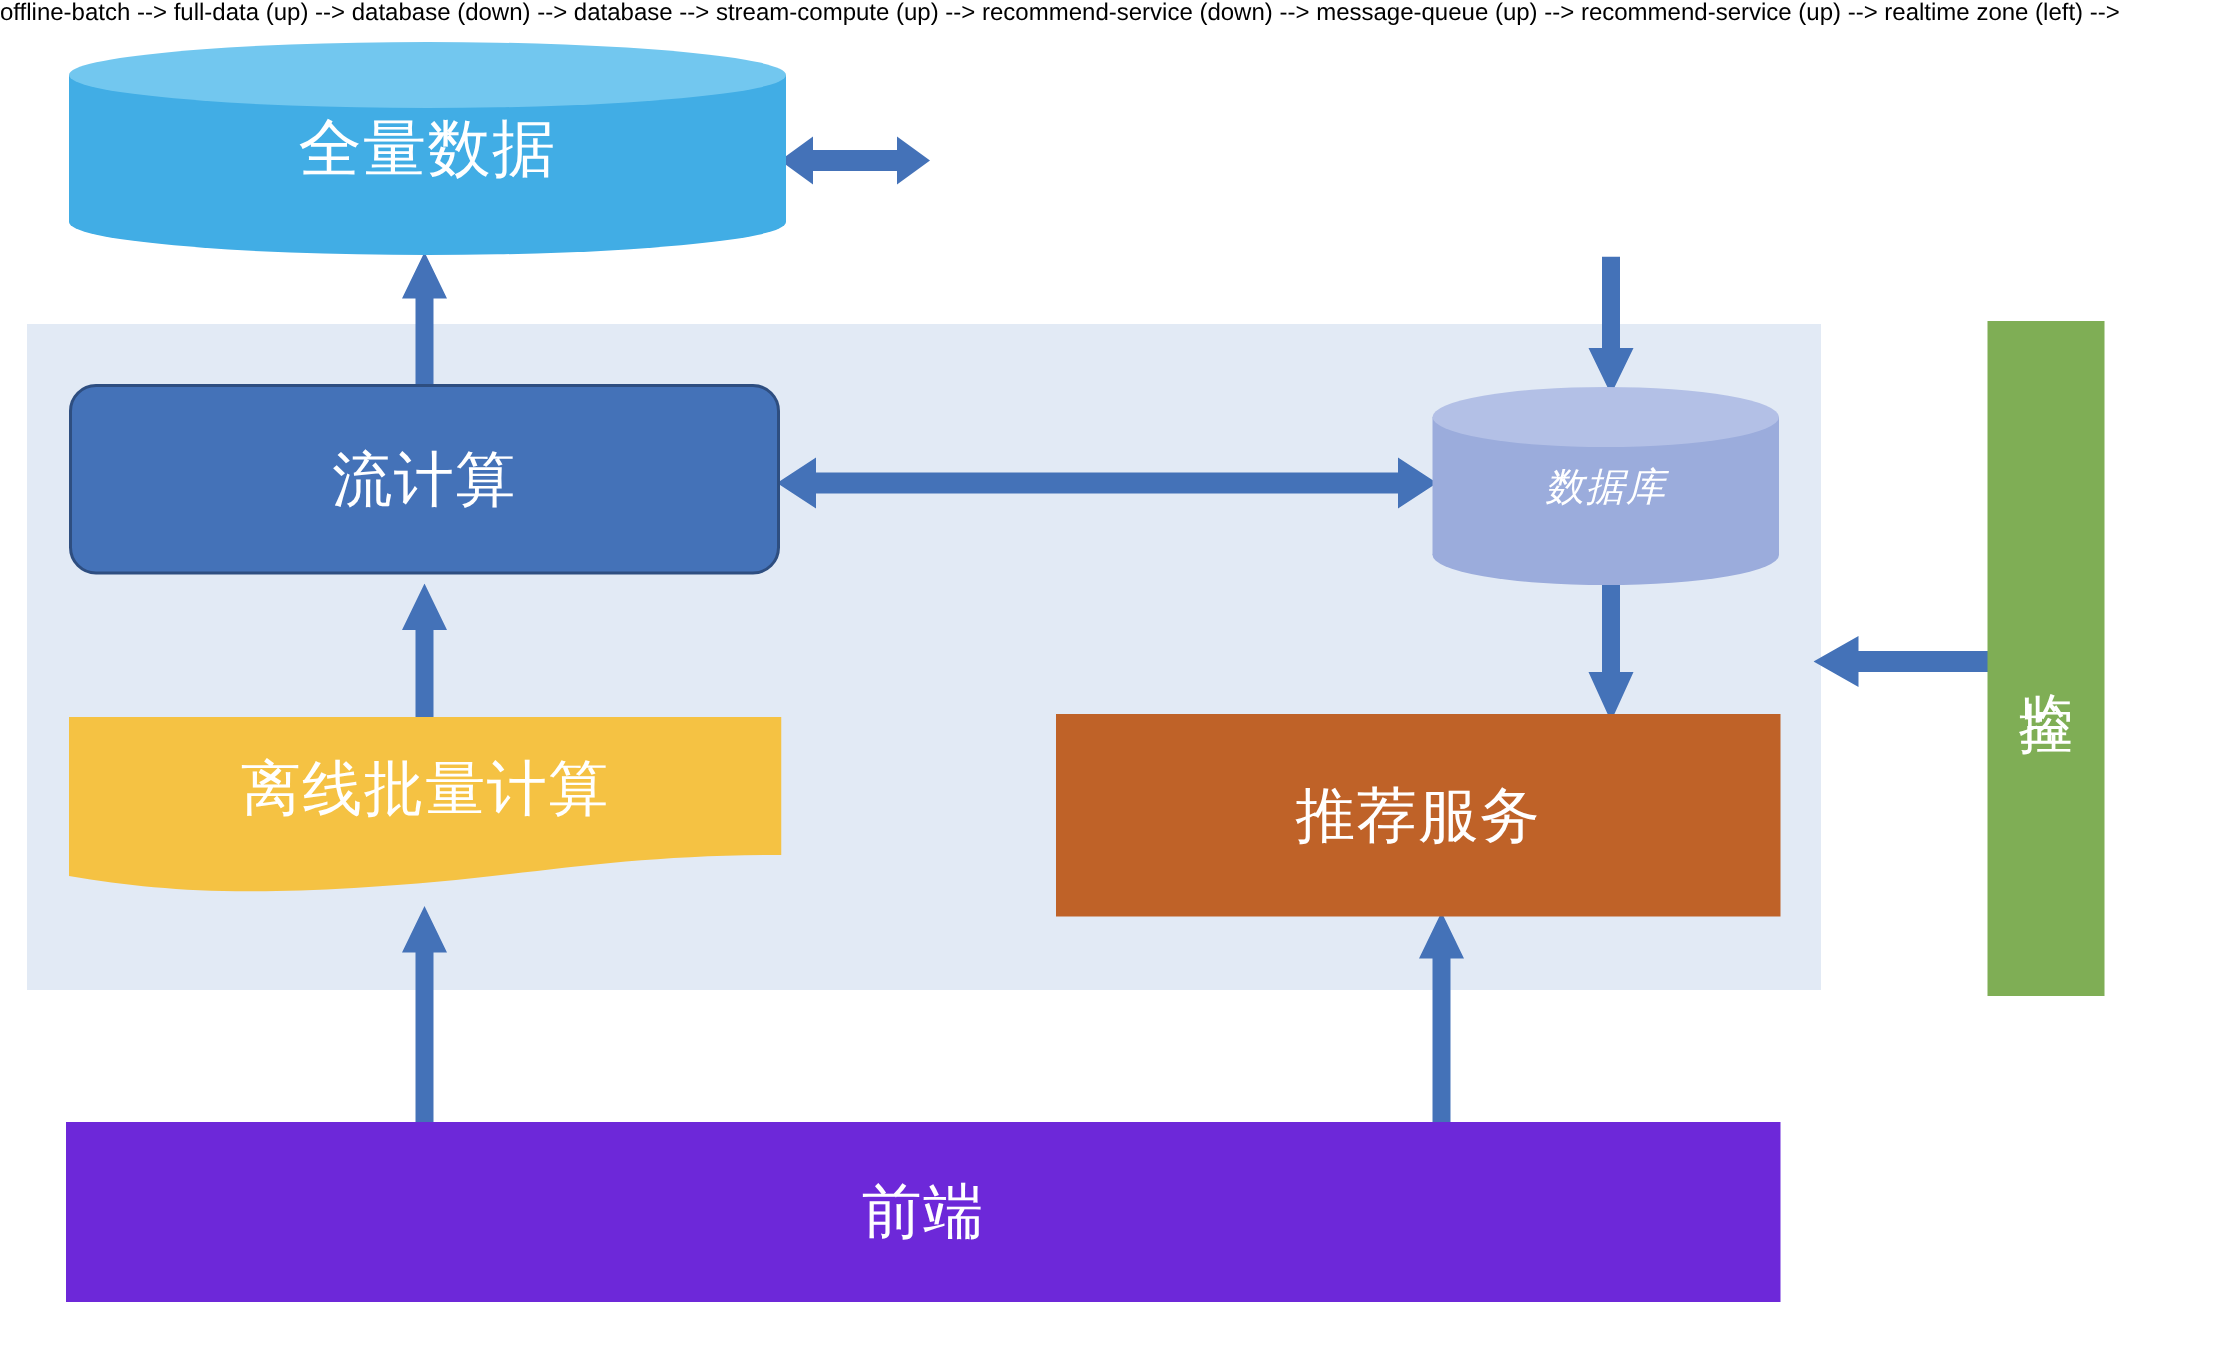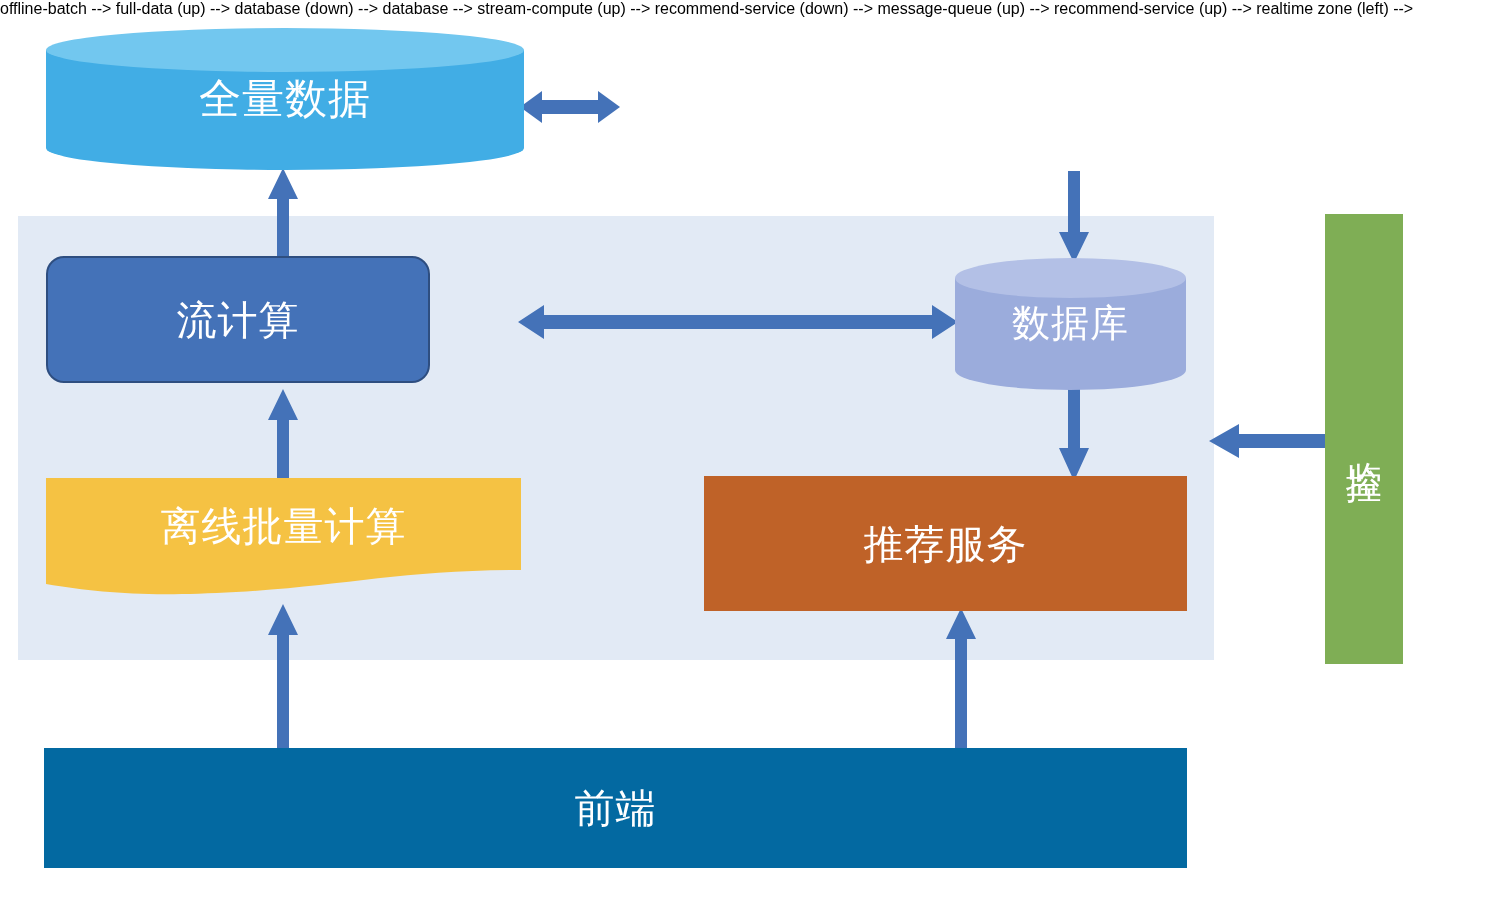--- a/index.html
+++ b/index.html
@@ -86,21 +86,21 @@
     height: 139px;
     background: #4472B8;
     border: 2px solid #2E4E80;
     border-radius: 18px;
   }
 
   
   #node-stream-compute {
     left: 46px;
     top: 256px;
-    width: 384px;
+    width: 474px;
     height: 127px;
     background: #4472B8;
     border: 2px solid #2E4E80;
     border-radius: 18px;
   }
 
   
   #node-msg-queue {
     left: 46px;
     top: 478px;
@@ -130,21 +130,21 @@
     border-radius: 50% / 50%;
     background: #B3C0E6;
   }
   #node-database .cyl-bottom {
     position: absolute;
     left: 0; top: 92px;
     width: 231px; height: 40px;
     border-radius: 50% / 50%;
     background: #9BACDC;
   }
-  #node-database .node-label { font-size: 38px; }
+  #node-database .node-label { font-size: 26px; font-style: italic; }
 
   
   #node-recommend {
     left: 704px;
     top: 476px;
     width: 483px;
     height: 135px;
     background: #BF6228;
   }
 
@@ -162,21 +162,21 @@
     text-orientation: upright;
     letter-spacing: 6px;
   }
 
   
   #node-frontend {
     left: 44px;
     top: 748px;
     width: 1143px;
     height: 120px;
-    background: #0369a1;
+    background: #6d28d9;
   }
 
   
   .connector { position: absolute; }
   .connector svg { display: block; }
 </style>
 </head>
 <body>
 
 <div id="canvas">

